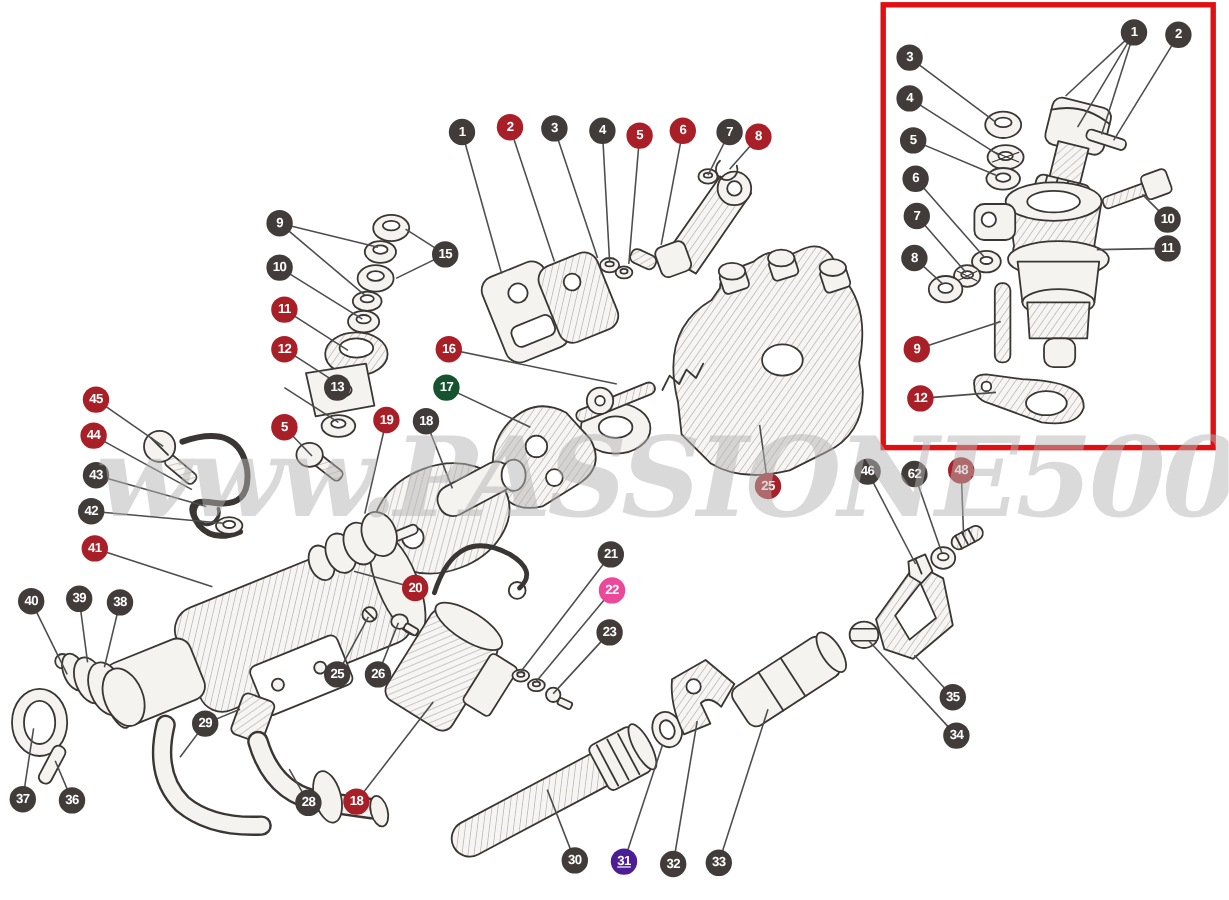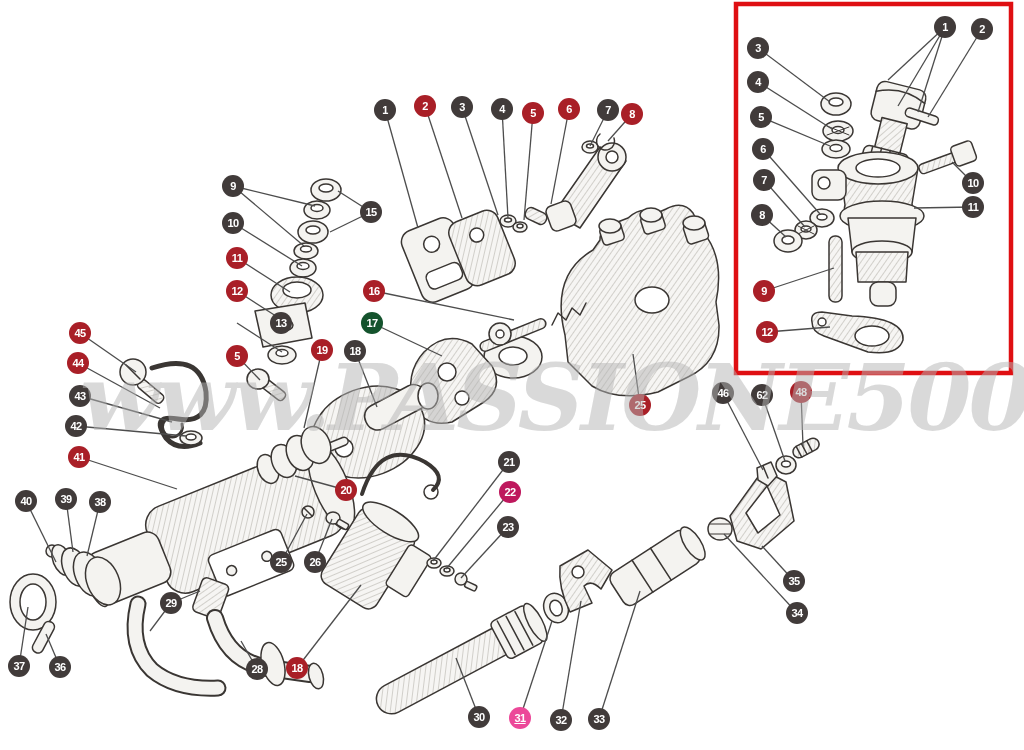--- a/index.html
+++ b/index.html
@@ -431,30 +431,30 @@
       <div class="callout" style="left: 237px; top: 291px; background: rgb(169, 31, 39); color: rgb(255, 255, 255);">12</div>
       <div class="callout" style="left: 237px; top: 323px; background: rgb(65, 59, 58); color: rgb(255, 255, 255); margin-left: 44px;">13</div>
       <div class="callout" style="left: 237px; top: 356px; background: rgb(169, 31, 39); color: rgb(255, 255, 255);">5</div>
       <div class="callout" style="left: 371px; top: 212px; background: rgb(65, 59, 58); color: rgb(255, 255, 255);">15</div>
       <div class="callout" style="left: 374px; top: 291px; background: rgb(169, 31, 39); color: rgb(255, 255, 255);">16</div>
       <div class="callout" style="left: 372px; top: 323px; background: #14532d; color: rgb(255, 255, 255);">17</div>
       <div class="callout" style="left: 355px; top: 351px; background: rgb(65, 59, 58); color: rgb(255, 255, 255);">18</div>
       <div class="callout" style="left: 322px; top: 350px; background: rgb(169, 31, 39); color: rgb(255, 255, 255);">19</div>
       <div class="callout" style="left: 346px; top: 490px; background: rgb(169, 31, 39); color: rgb(255, 255, 255);">20</div>
       <div class="callout" style="left: 509px; top: 462px; background: rgb(65, 59, 58); color: rgb(255, 255, 255);">21</div>
-      <div class="callout" style="left: 510px; top: 492px; background: #be185d; color: rgb(255, 255, 255);">22</div>
+      <div class="callout" style="left: 510px; top: 492px; background: #ec4899; color: rgb(255, 255, 255);">22</div>
       <div class="callout" style="left: 508px; top: 527px; background: rgb(65, 59, 58); color: rgb(255, 255, 255);">23</div>
       <div class="callout" style="left: 640px; top: 405px; background: rgb(169, 31, 39); color: rgb(255, 255, 255);">25</div>
       <div class="callout" style="left: 281px; top: 562px; background: rgb(65, 59, 58); color: rgb(255, 255, 255);">25</div>
       <div class="callout" style="left: 315px; top: 562px; background: rgb(65, 59, 58); color: rgb(255, 255, 255);">26</div>
       <div class="callout" style="left: 297px; top: 668px; background: rgb(169, 31, 39); color: rgb(255, 255, 255);">18</div>
       <div class="callout" style="left: 257px; top: 669px; background: rgb(65, 59, 58); color: rgb(255, 255, 255);">28</div>
       <div class="callout" style="left: 171px; top: 603px; background: rgb(65, 59, 58); color: rgb(255, 255, 255);">29</div>
       <div class="callout" style="left: 479px; top: 717px; background: rgb(65, 59, 58); color: rgb(255, 255, 255);">30</div>
-      <div class="callout" style="left: 520px; top: 718px; background: #ec4899; color: rgb(255, 255, 255); text-decoration: underline;">31</div>
+      <div class="callout" style="left: 520px; top: 718px; background: #4c1d95; color: rgb(255, 255, 255); text-decoration: underline;">31</div>
       <div class="callout" style="left: 561px; top: 720px; background: rgb(65, 59, 58); color: rgb(255, 255, 255);">32</div>
       <div class="callout" style="left: 599px; top: 719px; background: rgb(65, 59, 58); color: rgb(255, 255, 255);">33</div>
       <div class="callout" style="left: 797px; top: 613px; background: rgb(65, 59, 58); color: rgb(255, 255, 255);">34</div>
       <div class="callout" style="left: 794px; top: 581px; background: rgb(65, 59, 58); color: rgb(255, 255, 255);">35</div>
       <div class="callout" style="left: 60px; top: 667px; background: rgb(65, 59, 58); color: rgb(255, 255, 255);">36</div>
       <div class="callout" style="left: 19px; top: 666px; background: rgb(65, 59, 58); color: rgb(255, 255, 255);">37</div>
       <div class="callout" style="left: 100px; top: 502px; background: rgb(65, 59, 58); color: rgb(255, 255, 255);">38</div>
       <div class="callout" style="left: 66px; top: 499px; background: rgb(65, 59, 58); color: rgb(255, 255, 255);">39</div>
       <div class="callout" style="left: 26px; top: 501px; background: rgb(65, 59, 58); color: rgb(255, 255, 255);">40</div>
       <div class="callout" style="left: 79px; top: 457px; background: rgb(169, 31, 39); color: rgb(255, 255, 255);">41</div>

